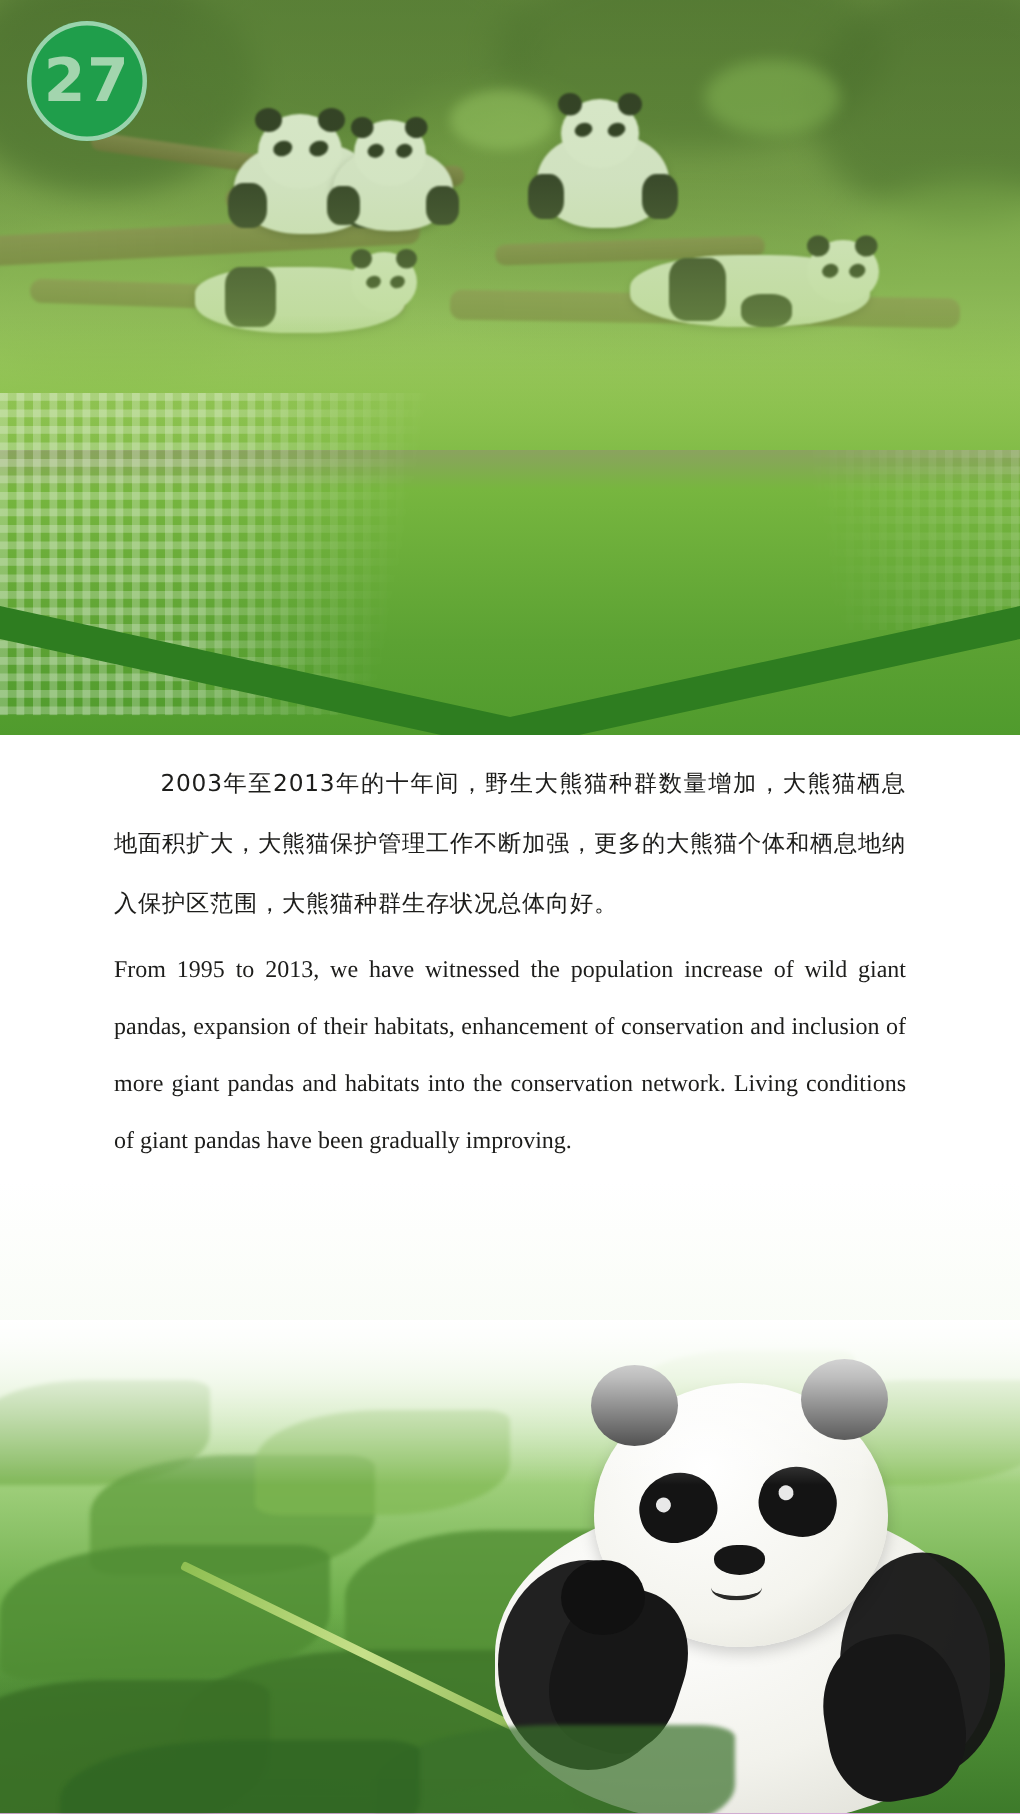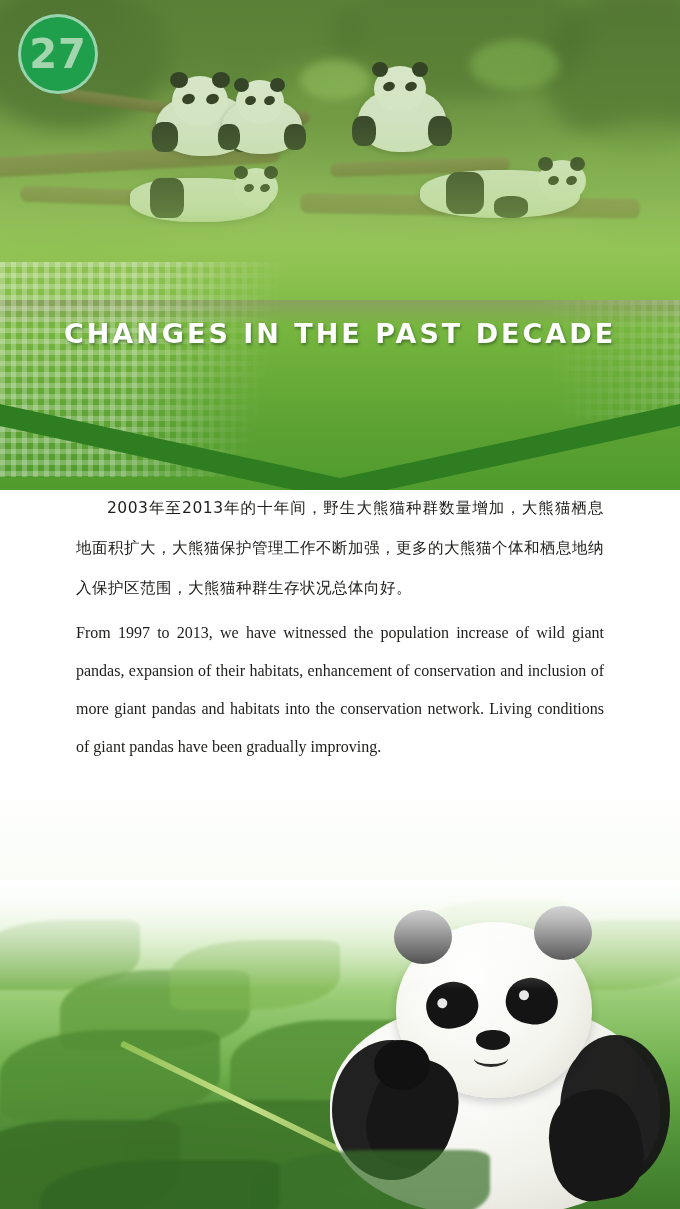--- a/index.html
+++ b/index.html
@@ -201,21 +201,21 @@
   
   .body-area {
     position: absolute;
     left: 0; top: 490px;
     width: 680px; height: 480px;
     background: linear-gradient(180deg, #ffffff 0%, #ffffff 62%, #f4faef 100%);
   }
   .text-block {
     position: absolute;
     left: 76px;
-    top: 488px;
+    top: 502px;
     width: 528px;
   }
   .para-cn {
     font-family: "DejaVu Sans", "Liberation Sans", sans-serif;
     font-size: 15.5px;
     line-height: 40px;
     color: #1d1d1b;
     text-align: justify;
     text-indent: 2em;
     margin: 0 0 6px 0;
@@ -401,26 +401,25 @@
   <div class="badge">
     <span>27</span>
   </div>
 
   <div class="header-panel"></div>
   <div class="dots"></div>
   <div class="dots right"></div>
   <div class="chevron-light"></div>
   <div class="chevron"></div>
 
-  <div class="title-en">CHANGES IN THE PAST DECADE</div>
 
   <div class="body-area"></div>
   <div class="text-block">
     <p class="para-cn">2003年至2013年的十年间，野生大熊猫种群数量增加，大熊猫栖息地面积扩大，大熊猫保护管理工作不断加强，更多的大熊猫个体和栖息地纳入保护区范围，大熊猫种群生存状况总体向好。</p>
-    <p class="para-en">From 1997 to 2013, we have witnessed the population increase of wild giant pandas, expansion of their habitats, enhancement of conservation and inclusion of more giant pandas and habitats into the conservation network. Living conditions of giant pandas have been gradually improving.</p>
+    <p class="para-en">From 1995 to 2013, we have witnessed the population increase of wild giant pandas, expansion of their habitats, enhancement of conservation and inclusion of more giant pandas and habitats into the conservation network. Living conditions of giant pandas have been gradually improving.</p>
   </div>
 
   <div class="bottom-photo">
 
     <div class="fern" style="left:-20px; top:40px; width:160px; height:70px; background:#74ae4a; opacity:.7;"></div>
     <div class="fern" style="left:60px; top:90px; width:190px; height:80px; background:#5f9c3c; opacity:.75;"></div>
     <div class="fern" style="left:0px; top:150px; width:220px; height:90px; background:#4f8c33; opacity:.8;"></div>
     <div class="fern" style="left:170px; top:60px; width:170px; height:70px; background:#7fb851; opacity:.65;"></div>
     <div class="fern" style="left:230px; top:140px; width:200px; height:90px; background:#538f35; opacity:.8;"></div>
     <div class="fern" style="left:120px; top:220px; width:260px; height:100px; background:#40772a; opacity:.85;"></div>

